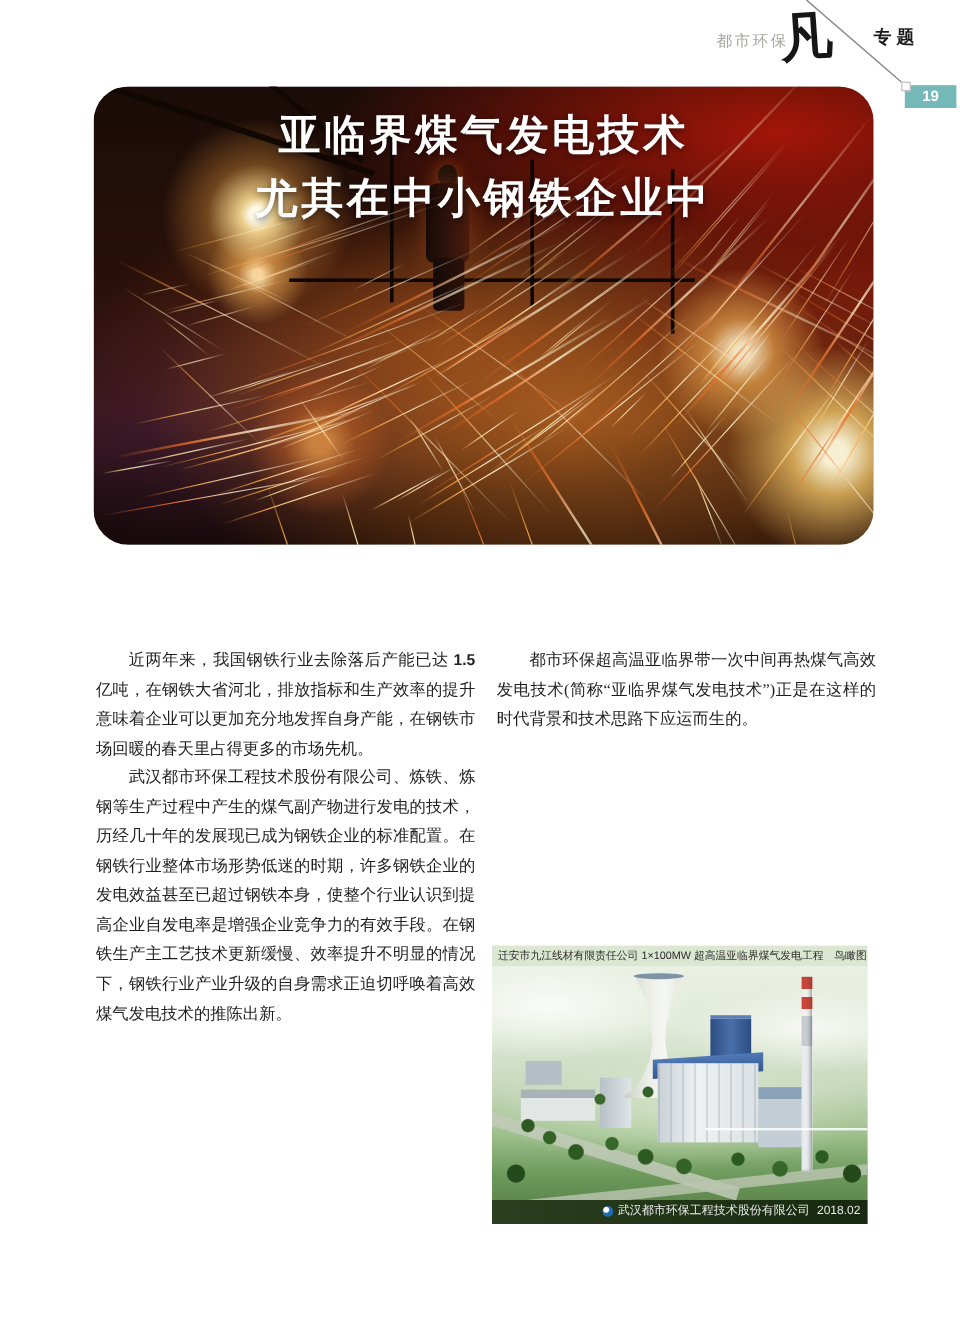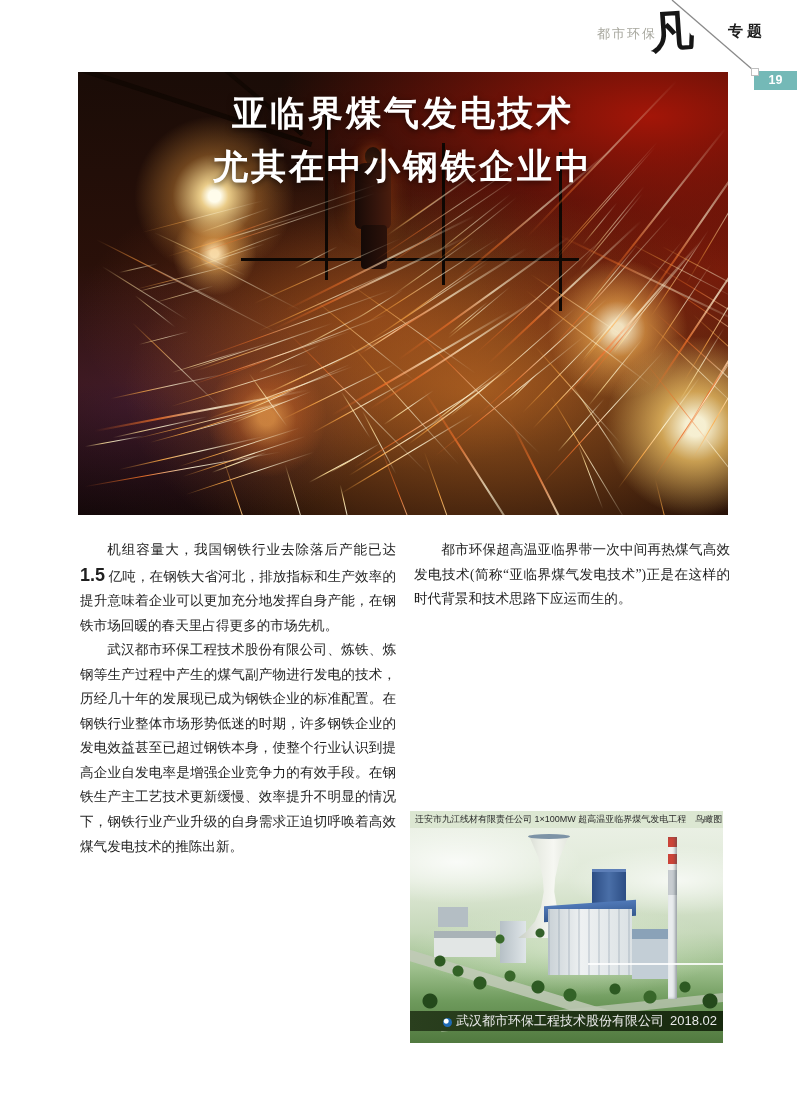--- a/index.html
+++ b/index.html
@@ -14,59 +14,59 @@
   .section-label{position:absolute;left:728px;top:22px;font-size:15px;color:#1c1c1c;
                  letter-spacing:4px;font-weight:600;font-family:"Liberation Sans",sans-serif;}
   .corner-svg{position:absolute;left:0;top:0;}
   .page-badge{position:absolute;left:754px;top:71px;width:43px;height:19px;background:#74b9b7;
               color:#fff;font-family:"Liberation Sans",sans-serif;font-size:12.5px;font-weight:700;
               text-align:center;line-height:19px;}
   .badge-square{position:absolute;left:751px;top:68px;width:6px;height:6px;background:#fff;
                 border:1px solid #bfbfbf;}
 
   
-  .hero{position:absolute;left:78px;top:72px;width:650px;height:443px;overflow:hidden;
+  .hero{position:absolute;left:78px;top:72px;width:650px;height:382px;overflow:hidden;
         background:
           radial-gradient(circle at 21% 28%, rgba(255,252,235,1) 0 6px, rgba(255,224,150,.9) 14px, rgba(255,170,70,.35) 42px, rgba(255,150,60,0) 80px),
           radial-gradient(circle at 21% 41%, rgba(255,240,200,.95) 0 4px, rgba(255,190,100,.5) 16px, rgba(255,170,70,0) 42px),
           radial-gradient(circle at 95% 80%, rgba(255,250,220,.95) 0 10px, rgba(255,210,110,.7) 35px, rgba(255,160,60,0) 90px),
           radial-gradient(circle at 83% 58%, rgba(255,245,210,.9) 0 6px, rgba(255,190,90,.55) 28px, rgba(255,160,60,0) 70px),
           radial-gradient(circle at 29% 78%, rgba(255,170,80,.65) 0 8px, rgba(220,110,40,.35) 30px, rgba(200,90,30,0) 60px),
           radial-gradient(ellipse 58% 36% at 88% 10%, rgba(170,22,8,.95), rgba(140,18,8,0) 100%),
           radial-gradient(ellipse 40% 30% at 100% 45%, rgba(150,30,10,.7), rgba(150,30,10,0) 100%),
           radial-gradient(ellipse 55% 45% at 62% 72%, rgba(255,150,50,.5), rgba(255,140,50,0) 100%),
           radial-gradient(ellipse 45% 35% at 45% 55%, rgba(200,90,30,.4), rgba(200,90,30,0) 100%),
           radial-gradient(ellipse 50% 40% at 8% 75%, rgba(90,40,100,.35), rgba(90,40,100,0) 80%),
           radial-gradient(ellipse 60% 50% at 0% 108%, rgba(10,4,2,.95), rgba(10,4,2,0) 75%),
-          linear-gradient(180deg,#1a0c07 0%, #2a1009 45%, #33140a 70%, #1f0c06 100%);}
+          linear-gradient(180deg,#1a0c07 0%, #2a1009 45%, #33140a 70%, #1f0c06 100%); border-radius: 29px;}
   .beam{position:absolute;background:#120803;}
   .spark{position:absolute;height:1.4px;border-radius:2px;transform-origin:left center;}
   .worker{position:absolute;left:42%;top:17%;width:46px;height:120px;}
   .worker .head{position:absolute;left:14px;top:0;width:16px;height:18px;border-radius:50% 50% 45% 45%;
                 background:#20100a;box-shadow:0 0 14px rgba(255,130,40,.45);}
   .worker .body{position:absolute;left:4px;top:16px;width:36px;height:66px;border-radius:10px 12px 6px 6px;
                 background:linear-gradient(90deg,#170a06,#35150c 60%,#4a1d0e);box-shadow:0 0 20px rgba(255,120,30,.3);}
   .worker .legs{position:absolute;left:10px;top:78px;width:26px;height:44px;border-radius:4px;
                 background:linear-gradient(90deg,#140906,#2c120a);}
   .hero-title{position:absolute;left:0;right:0;top:14px;text-align:center;color:#ffffff;
               font-family:"Liberation Sans",sans-serif;font-weight:900;font-size:35px;line-height:53px;
               letter-spacing:3px;text-shadow:0 2px 6px rgba(0,0,0,.55);}
 
   
   .col{position:absolute;top:538px;width:316px;font-size:13.6px;line-height:24.55px;color:#1f1f1f;
        text-align:justify;}
   .col-left{left:80px;}
   .col-right{left:414px;}
   .col p{margin:0;}
   .col p.indent{text-indent:2em;}
-  .num{font-family:"Liberation Sans",sans-serif;font-weight:700;font-size:18px;}
+  .num{font-family:"Liberation Sans",sans-serif;font-weight:700;font-size:13px;}
 
   
   .figure{position:absolute;left:410px;top:788px;width:313px;height:232px;overflow:hidden;
-          background:linear-gradient(180deg,#edf2e8 0%,#dfe9d7 30%,#c6d8ba 52%,#9dbf8c 68%,#6e9a5c 82%,#51793f 100%);margin-top:23px;}
+          background:linear-gradient(180deg,#edf2e8 0%,#dfe9d7 30%,#c6d8ba 52%,#9dbf8c 68%,#6e9a5c 82%,#51793f 100%);}
   .fig-caption{position:absolute;left:0;top:0;right:0;height:17px;background:#dcе7d2;
                background-color:#dce7d2;color:#2b2b2b;font-family:"Liberation Sans",sans-serif;
                font-size:9px;line-height:17px;padding-left:5px;white-space:nowrap;}
   .haze{position:absolute;inset:0;background:
         radial-gradient(ellipse 40% 18% at 15% 22%, rgba(255,255,255,.8), rgba(255,255,255,0) 100%),
         radial-gradient(ellipse 35% 15% at 85% 30%, rgba(255,255,255,.7), rgba(255,255,255,0) 100%),
         radial-gradient(ellipse 50% 20% at 50% 60%, rgba(235,245,225,.5), rgba(235,245,225,0) 100%);}
   .tower{position:absolute;left:95px;top:24px;width:88px;height:103px;
          background:linear-gradient(90deg,#b4bbb1,#e9ece4 38%,#f6f7f2 55%,#dde1d7 78%,#aeb5aa);
          clip-path:polygon(27% 0,73% 0,70% 6%,62% 22%,57% 42%,56% 55%,59% 70%,66% 84%,76% 94%,85% 100%,15% 100%,24% 94%,34% 84%,41% 70%,44% 55%,43% 42%,38% 22%,30% 6%);}
@@ -101,23 +101,23 @@
      radial-gradient(circle at 100px 165px,#38672a 0 5px,rgba(0,0,0,0) 6px),
      radial-gradient(circle at 128px 176px,#2d5a22 0 6px,rgba(0,0,0,0) 7px),
      radial-gradient(circle at 160px 184px,#336327 0 6px,rgba(0,0,0,0) 7px),
      radial-gradient(circle at 205px 178px,#2d5a22 0 5px,rgba(0,0,0,0) 6px),
      radial-gradient(circle at 240px 186px,#38672a 0 6px,rgba(0,0,0,0) 7px),
      radial-gradient(circle at 275px 176px,#2d5a22 0 5px,rgba(0,0,0,0) 6px),
      radial-gradient(circle at 90px 128px,#3a6b2c 0 4px,rgba(0,0,0,0) 5px),
      radial-gradient(circle at 130px 122px,#34612a 0 4px,rgba(0,0,0,0) 5px),
      radial-gradient(circle at 20px 190px,#24491b 0 7px,rgba(0,0,0,0) 8px),
      radial-gradient(circle at 300px 190px,#24491b 0 7px,rgba(0,0,0,0) 8px);}
-  .credit{position:absolute;left:0;right:0;bottom:12px;height:20px;
+  .credit{position:absolute;left:0;right:0;bottom:0;height:20px;
           background:linear-gradient(90deg,#2a3f1e,#17290e);color:#e9e9e9;
-          font-family:"Liberation Sans",sans-serif;font-size:13px;line-height:20px;
+          font-family:"Liberation Sans",sans-serif;font-size:10px;line-height:20px;
           text-align:right;padding-right:6px;}
   .credit-logo{display:inline-block;width:9px;height:9px;border-radius:50%;vertical-align:-1.5px;
                margin-right:4px;background:radial-gradient(circle at 35% 35%,#ffffff 0 2px,#1d6ab5 3px);}
   .credit-date{margin-left:6px;}
 </style>
 </head>
 <body>
 
 <div id="page">
 
@@ -294,21 +294,21 @@
         <div class="spark" style="left: 46.2396%; top: 83.7106%; width: 182.357px; transform: rotate(68.7deg); background: linear-gradient(90deg, rgba(235, 110, 40, 0), rgba(235, 110, 40, 0.85) 30%, rgba(255, 246, 214, 0.85) 55%, rgba(235, 110, 40, 0));"></div>
         <div class="spark" style="height: 2.4px; left: 86.1157%; top: 54.1037%; width: 210.972px; transform: rotate(-55.3deg); background: linear-gradient(90deg, rgba(235, 110, 40, 0), rgba(235, 110, 40, 0.6) 30%, rgba(255, 246, 214, 0.6) 55%, rgba(235, 110, 40, 0));"></div>
       </div>
     <div class="hero-title">
       <div>亚临界煤气发电技术</div>
       <div>尤其在中小钢铁企业中</div>
     </div>
   </div>
 
   <div class="col col-left">
-      <p class="indent"><span>机组容量大，我国钢铁行业去除落后产能已达 </span><b class="num">1.5</b><span> 亿吨，在钢铁大省河北，排放指标和生产效率的提升意味着企业可以更加充分地发挥自身产能，在钢铁市场回暖的春天里占得更多的市场先机。</span></p>
+      <p class="indent"><span>近两年来，我国钢铁行业去除落后产能已达 </span><b class="num">1.5</b><span> 亿吨，在钢铁大省河北，排放指标和生产效率的提升意味着企业可以更加充分地发挥自身产能，在钢铁市场回暖的春天里占得更多的市场先机。</span></p>
       <p class="indent"><span>武汉都市环保工程技术股份有限公司、炼铁、炼钢等生产过程中产生的煤气副产物进行发电的技术，历经几十年的发展现已成为钢铁企业的标准配置。在钢铁行业整体市场形势低迷的时期，许多钢铁企业的发电效益甚至已超过钢铁本身，使整个行业认识到提高企业自发电率是增强企业竞争力的有效手段。在钢铁生产主工艺技术更新缓慢、效率提升不明显的情况下，钢铁行业产业升级的自身需求正迫切呼唤着高效煤气发电技术的推陈出新。</span></p>
     </div>
   <div class="col col-right">
       <p class="indent"><span>都市环保超高温亚临界带一次中间再热煤气高效发电技术(简称“亚临界煤气发电技术”)正是在这样的时代背景和技术思路下应运而生的。</span></p>
     </div>
 
   <div class="figure">
     <div class="haze"></div>
     <div class="road1"></div>
     <div class="road2"></div>

